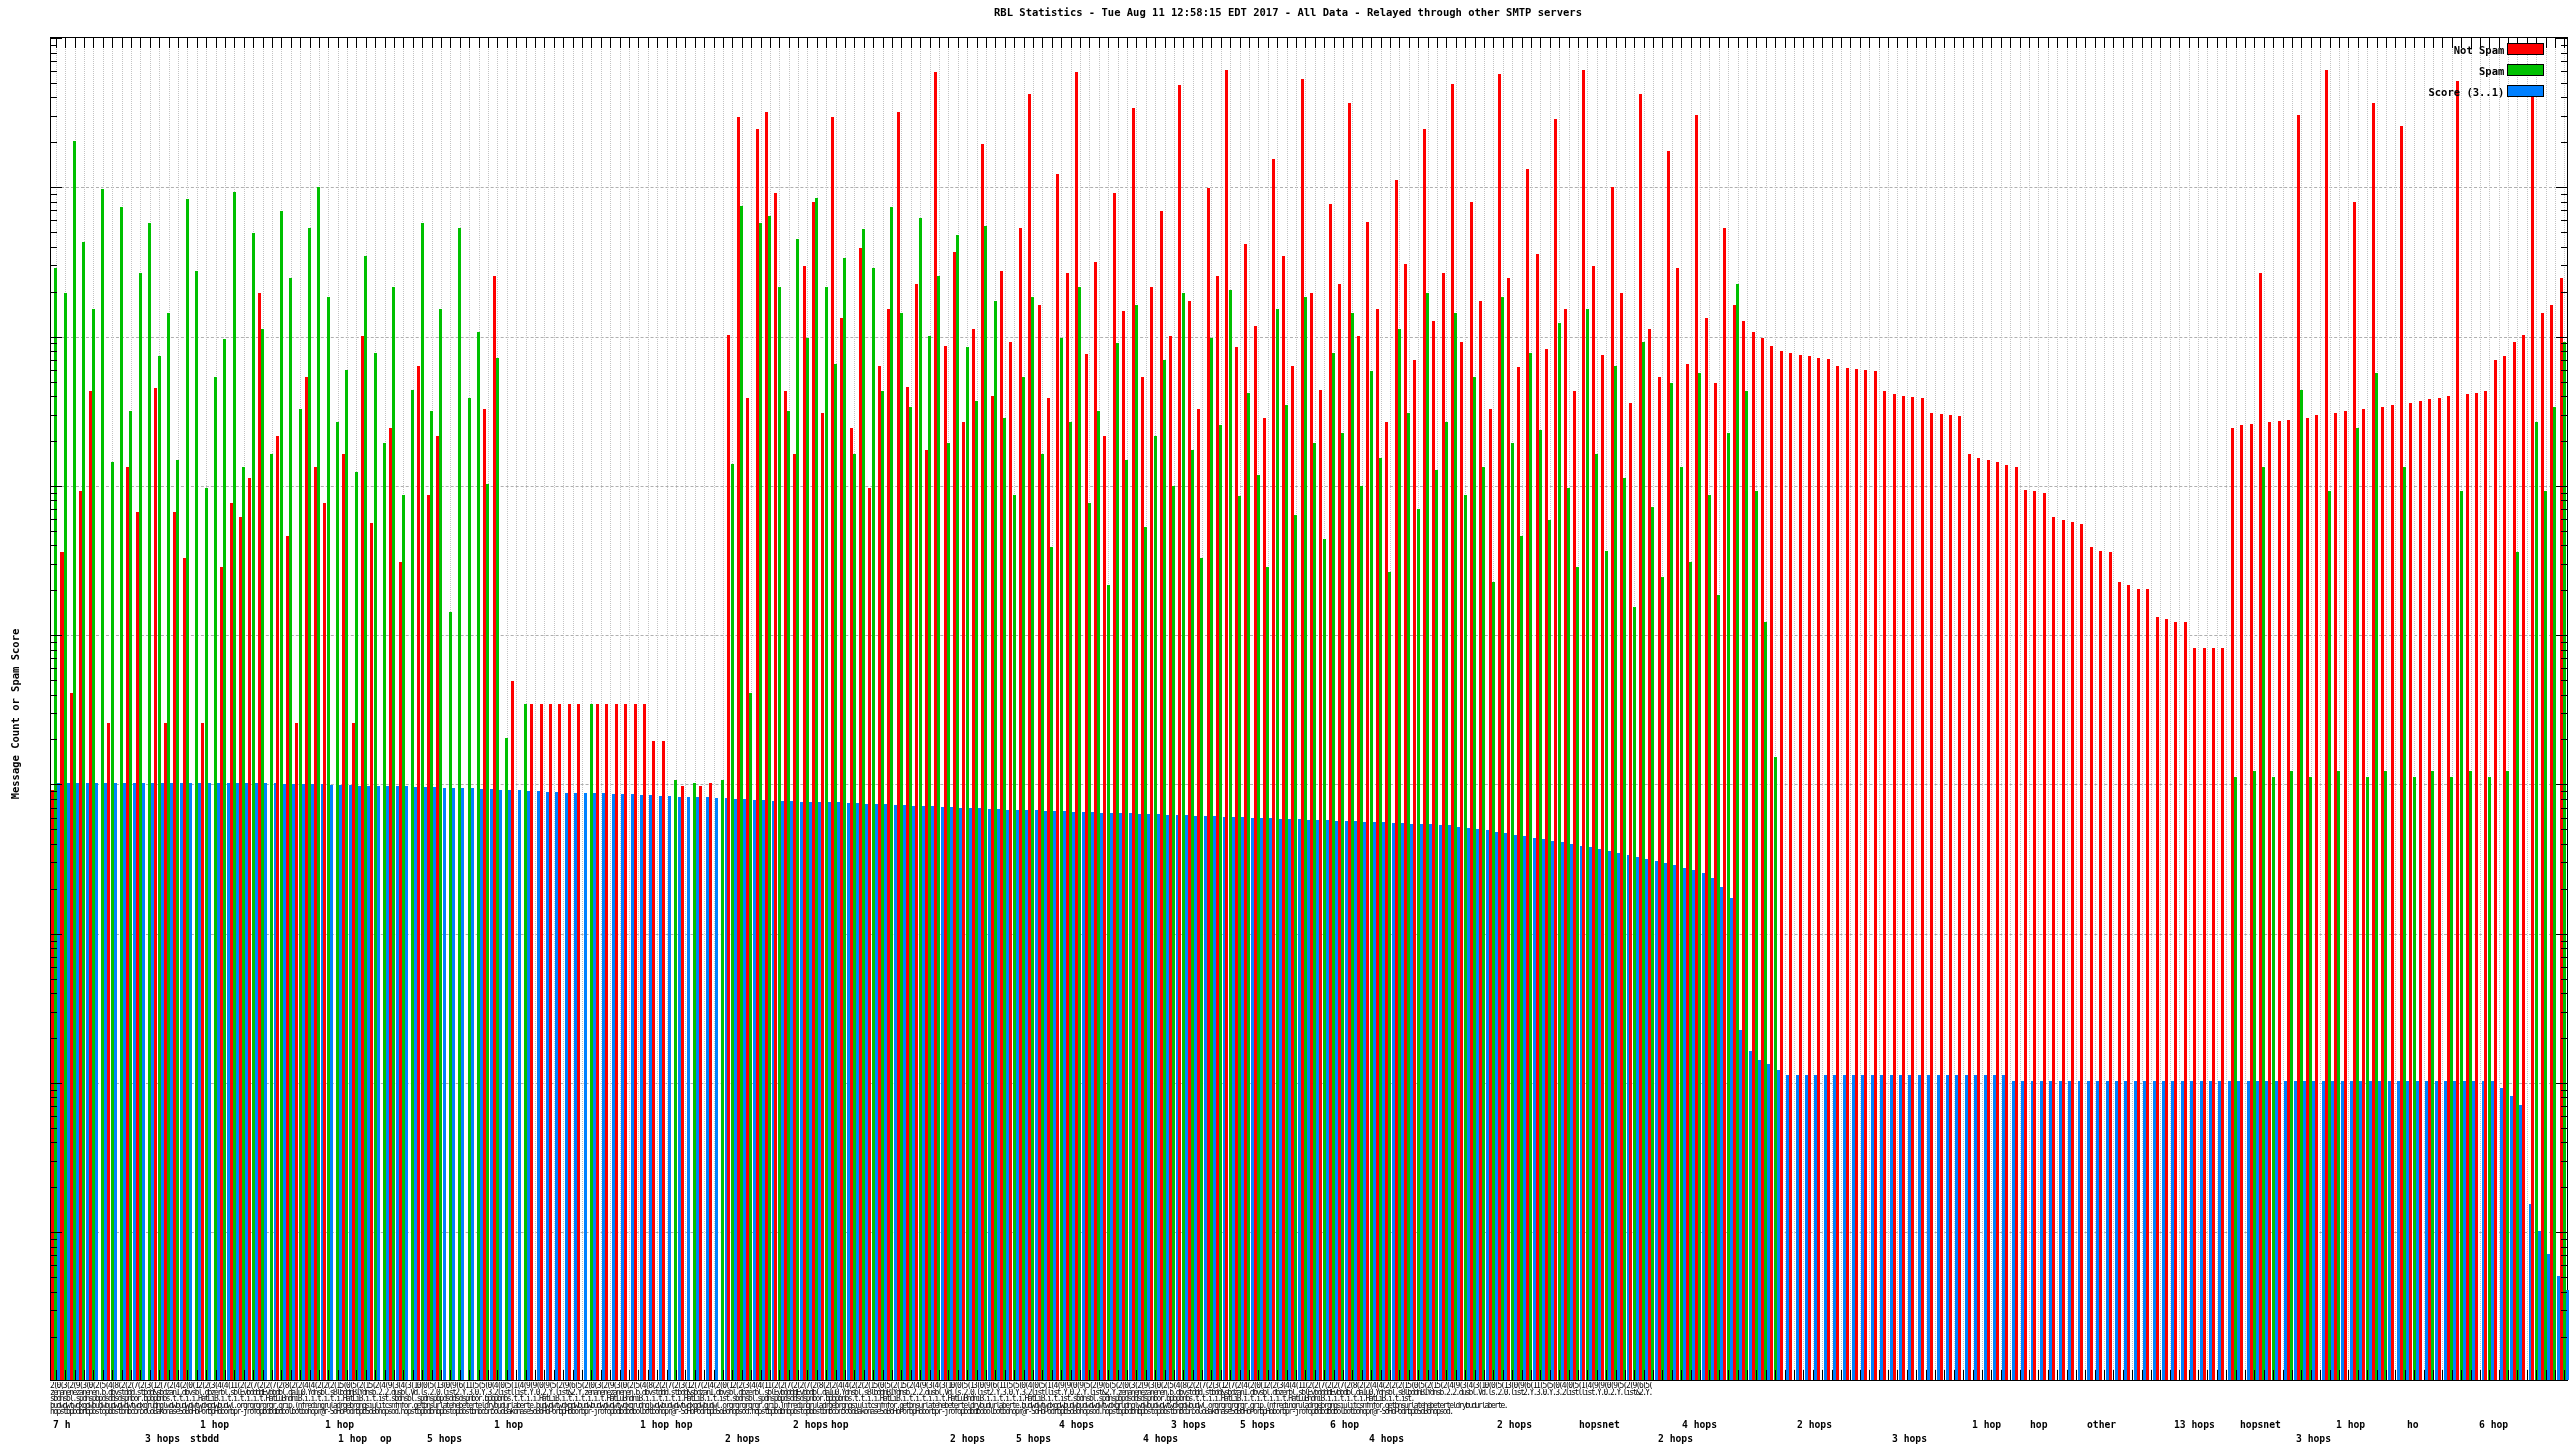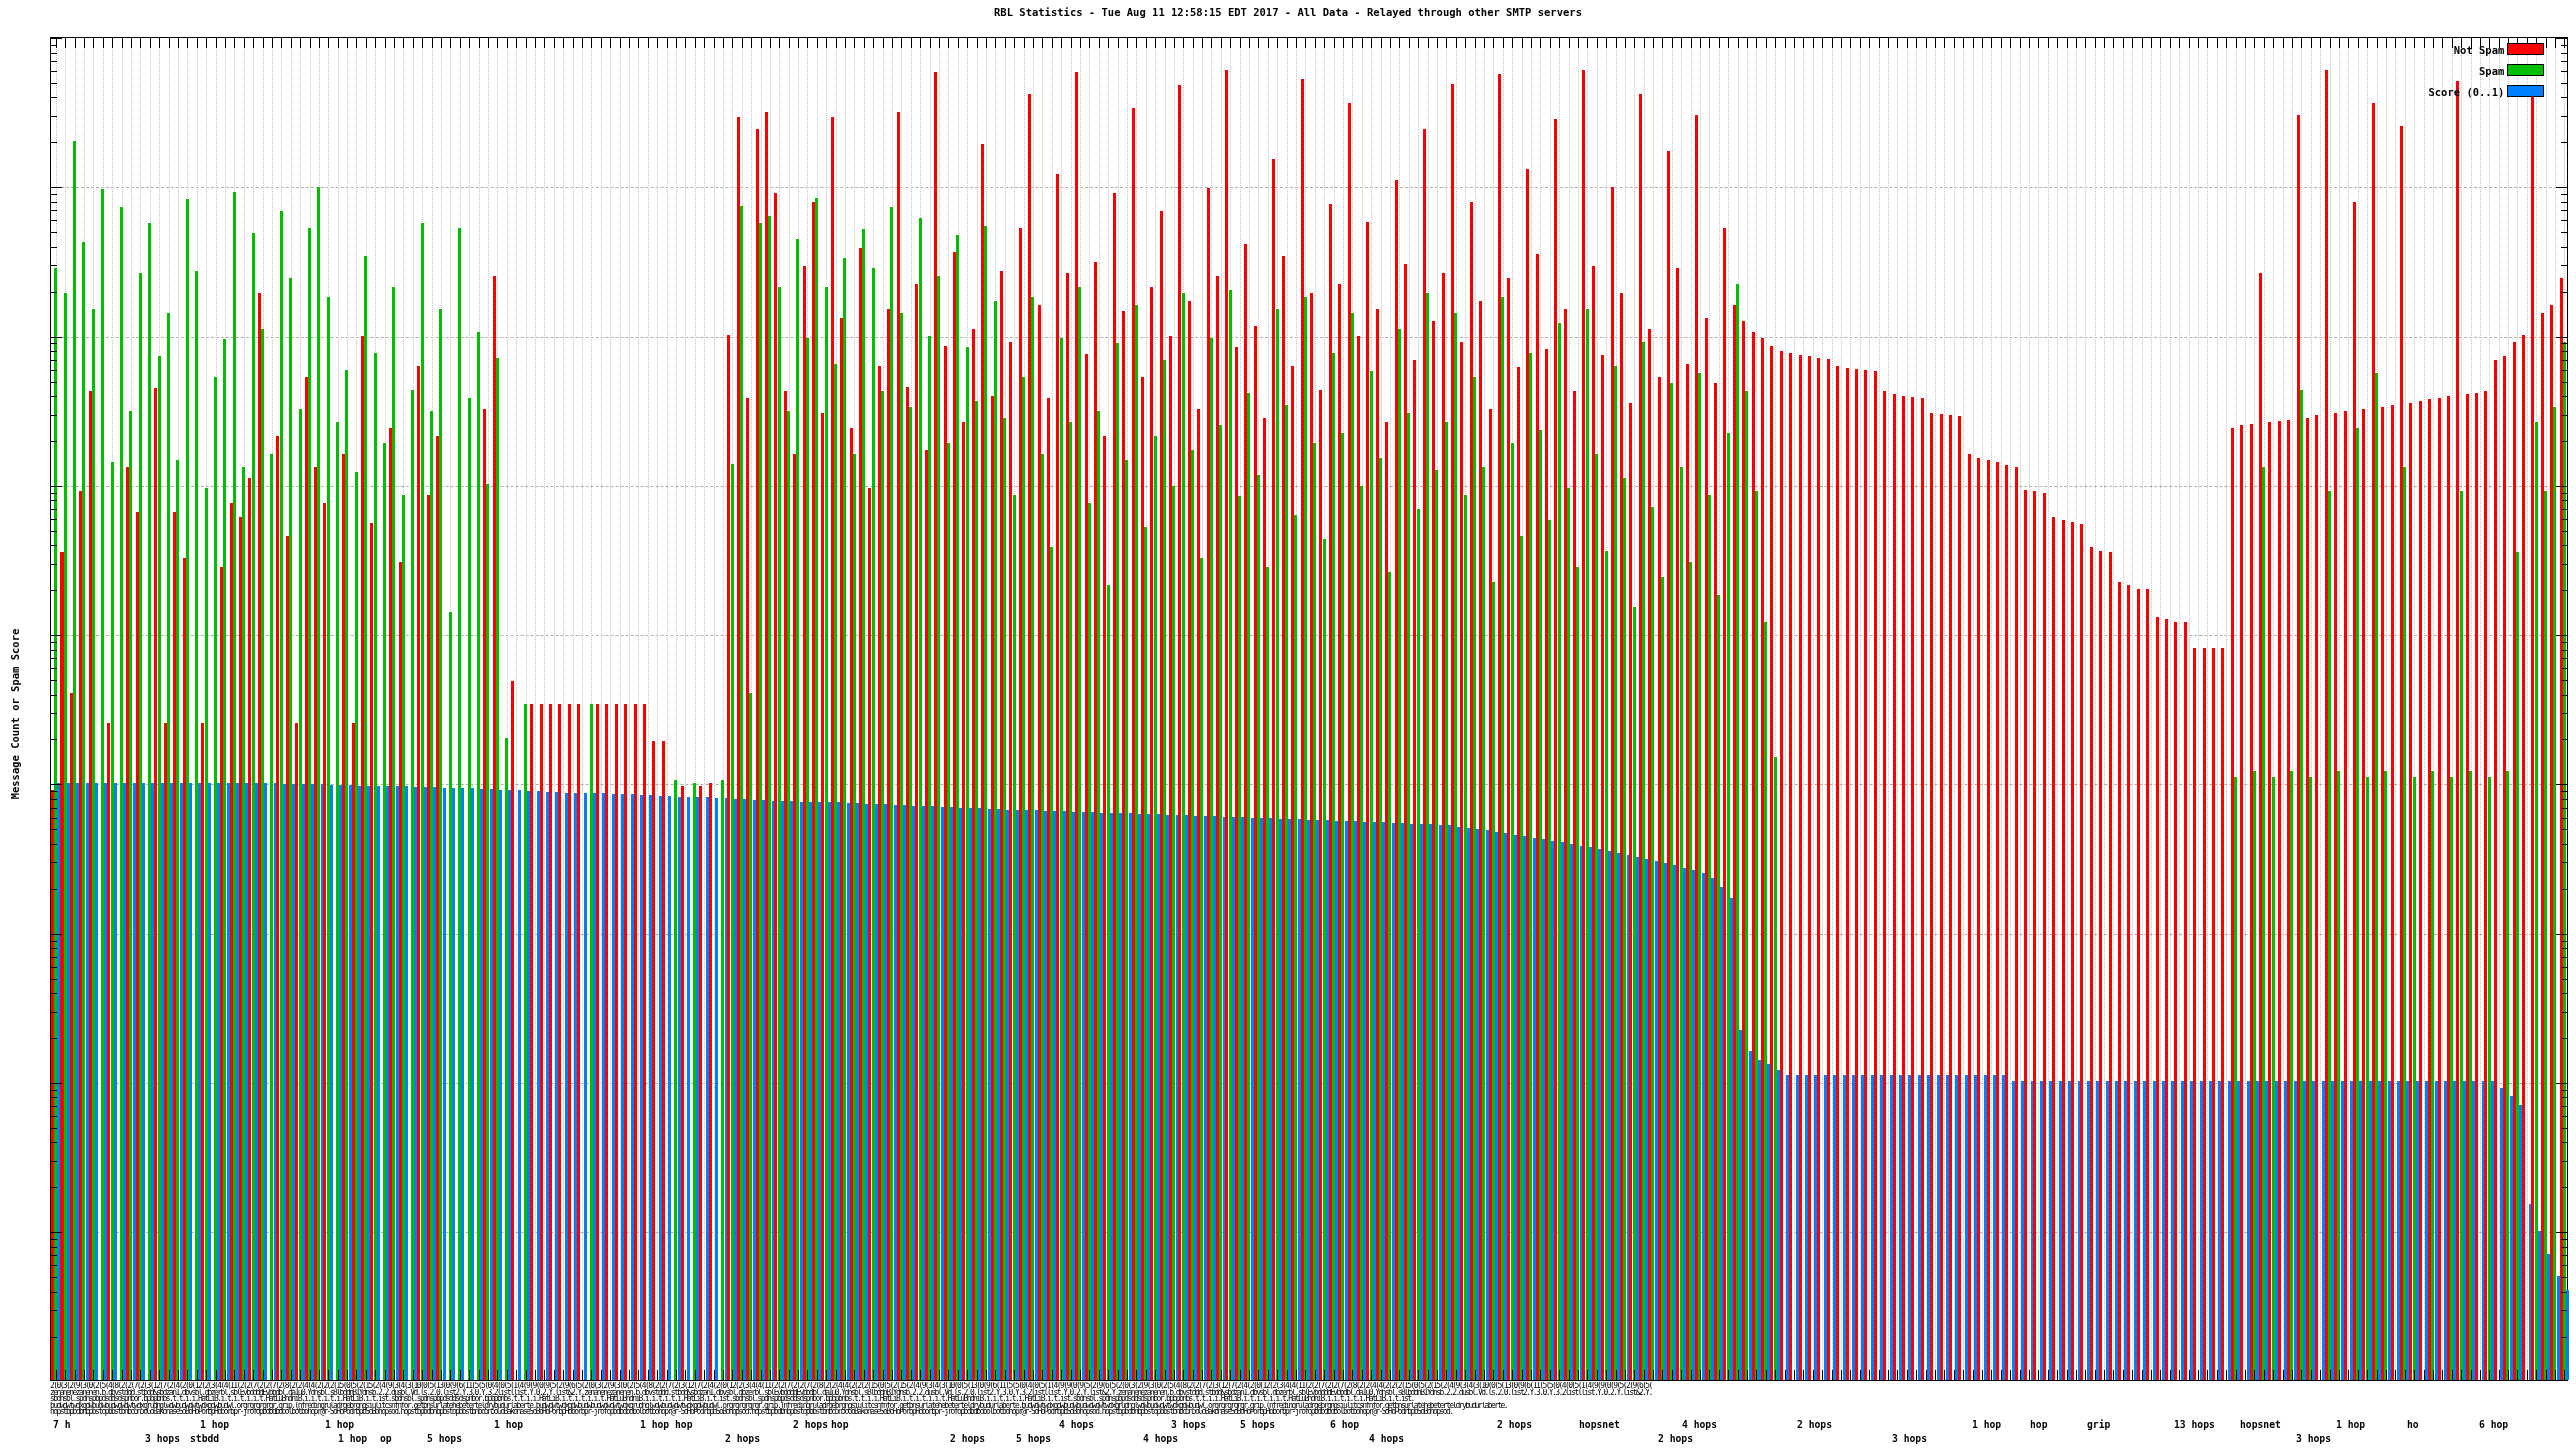--- a/index.html
+++ b/index.html
@@ -1721,21 +1721,21 @@
   <div id="legend" style="right:9.7px;top:4.8px;width:209px;">
     <div class="lrow" style="top:0;right:0;width:209px;">
       <span class="ltext">Not Spam</span>
       <span class="lswatch" style="background: rgb(255, 0, 0);"></span>
     </div>
     <div class="lrow" style="top:21px;right:0;width:209px;">
       <span class="ltext">Spam</span>
       <span class="lswatch" style="background: rgb(0, 192, 0);"></span>
     </div>
     <div class="lrow" style="top:42px;right:0;width:209px;">
-      <span class="ltext">Score (0..1)</span>
+      <span class="ltext">Score (3..1)</span>
       <span class="lswatch" style="background: rgb(0, 128, 255);"></span>
     </div>
   </div>
 </div>
 
 <div class="abs" id="yticklabels"></div>
 <div class="abs" id="xlabelband">
     <div class="garble" style="top: 1382px;">2(0(3(2(9(3(0(2(5(4(8(2(2(7(2(3(12(7(2(4(2(0(12(2(3(4(4(11(2(2(7(2(2(7(2(8(2(2(4(4(2(2(2(15(0(5(2(15(2(4(9(3(4(3(10(0(5(13(0(9(6(11(5(5(0(4(0(5(1(4(9(9(0(9(5(2(9(6(5(2(0(3(2(9(3(0(2(5(4(8(2(2(7(2(3(12(7(2(4(2(0(12(2(3(4(4(11(2(2(7(2(2(7(2(8(2(2(4(4(2(2(2(15(0(5(2(15(2(4(9(3(4(3(10(0(5(13(0(9(6(11(5(5(0(4(0(5(1(4(9(9(0(9(5(2(9(6(5(2(0(3(2(9(3(0(2(5(4(8(2(2(7(2(3(12(7(2(4(2(0(12(2(3(4(4(11(2(2(7(2(2(7(2(8(2(2(4(4(2(2(2(15(0(5(2(15(2(4(9(3(4(3(10(0(5(13(0(9(6(11(5(5(0(4(0(5(1(4(9(9(0(9(5(2(9(6(5(</div>
     <div class="garble" style="top: 1389px;">zenanenezanenen.b.dbvstddd.stbdd&amp;sbdzan1.dbvsbl.dbzerbl.sblEvbddddEvbbdbl.da1u0.Ydnsbl.sBlbddnB1Ydnsb.2.2.dusbl.Vd.ls.2.0.list2.Y.3.0.Y.3.2listllist.Y.0.2.Y.list&amp;2.Y.zenanenezanenen.b.dbvstddd.stbdd&amp;sbdzan1.dbvsbl.dbzerbl.sblEvbddddEvbbdbl.da1u0.Ydnsbl.sBlbddnB1Ydnsb.2.2.dusbl.Vd.ls.2.0.list2.Y.3.0.Y.3.2listllist.Y.0.2.Y.list&amp;2.Y.zenanenezanenen.b.dbvstddd.stbdd&amp;sbdzan1.dbvsbl.dbzerbl.sblEvbddddEvbbdbl.da1u0.Ydnsbl.sBlbddnB1Ydnsb.2.2.dusbl.Vd.ls.2.0.list2.Y.3.0.Y.3.2listllist.Y.0.2.Y.list&amp;2.Y.</div>
     <div class="garble" style="top: 1395px;">sbdnsbl.spdnspbpdsddsdspnbor.bpbpbnbs.t.t.i.i.HatLiB.i.t.i.t.i.i.t.HatLuBndniB.i.i.t.i.t.i.HatLiB.i.t.ist.sbdnsbl.spdnspbpdsddsdspnbor.bpbpbnbs.t.t.i.i.HatLiB.i.t.i.t.i.i.t.HatLuBndniB.i.i.t.i.t.i.HatLiB.i.t.ist.sbdnsbl.spdnspbpdsddsdspnbor.bpbpbnbs.t.t.i.i.HatLiB.i.t.i.t.i.i.t.HatLuBndniB.i.i.t.i.t.i.HatLiB.i.t.ist.sbdnsbl.spdnspbpdsddsdspnbor.bpbpbnbs.t.t.i.i.HatLiB.i.t.i.t.i.i.t.HatLuBndniB.i.i.t.i.t.i.HatLiB.i.t.ist.</div>
@@ -1752,21 +1752,21 @@
     <div class="hoptok" style="left: 1059px; top: 1419px;">4 hops</div>
     <div class="hoptok" style="left: 1171px; top: 1419px;">3 hops</div>
     <div class="hoptok" style="left: 1240px; top: 1419px;">5 hops</div>
     <div class="hoptok" style="left: 1330px; top: 1419px;">6 hop</div>
     <div class="hoptok" style="left: 1497px; top: 1419px;">2 hops</div>
     <div class="hoptok" style="left: 1579px; top: 1419px;">hopsnet</div>
     <div class="hoptok" style="left: 1682px; top: 1419px;">4 hops</div>
     <div class="hoptok" style="left: 1797px; top: 1419px;">2 hops</div>
     <div class="hoptok" style="left: 1972px; top: 1419px;">1 hop</div>
     <div class="hoptok" style="left: 2030px; top: 1419px;">hop</div>
-    <div class="hoptok" style="left: 2087px; top: 1419px;">grip</div>
+    <div class="hoptok" style="left: 2087px; top: 1419px;">other</div>
     <div class="hoptok" style="left: 2174px; top: 1419px;">13 hops</div>
     <div class="hoptok" style="left: 2240px; top: 1419px;">hopsnet</div>
     <div class="hoptok" style="left: 2336px; top: 1419px;">1 hop</div>
     <div class="hoptok" style="left: 2407px; top: 1419px;">ho</div>
     <div class="hoptok" style="left: 2479px; top: 1419px;">6 hop</div>
     <div class="hoptok" style="left: 145px; top: 1433px;">3 hops</div>
     <div class="hoptok" style="left: 190px; top: 1433px;">stbdd</div>
     <div class="hoptok" style="left: 338px; top: 1433px;">1 hop</div>
     <div class="hoptok" style="left: 380px; top: 1433px;">op</div>
     <div class="hoptok" style="left: 427px; top: 1433px;">5 hops</div>

